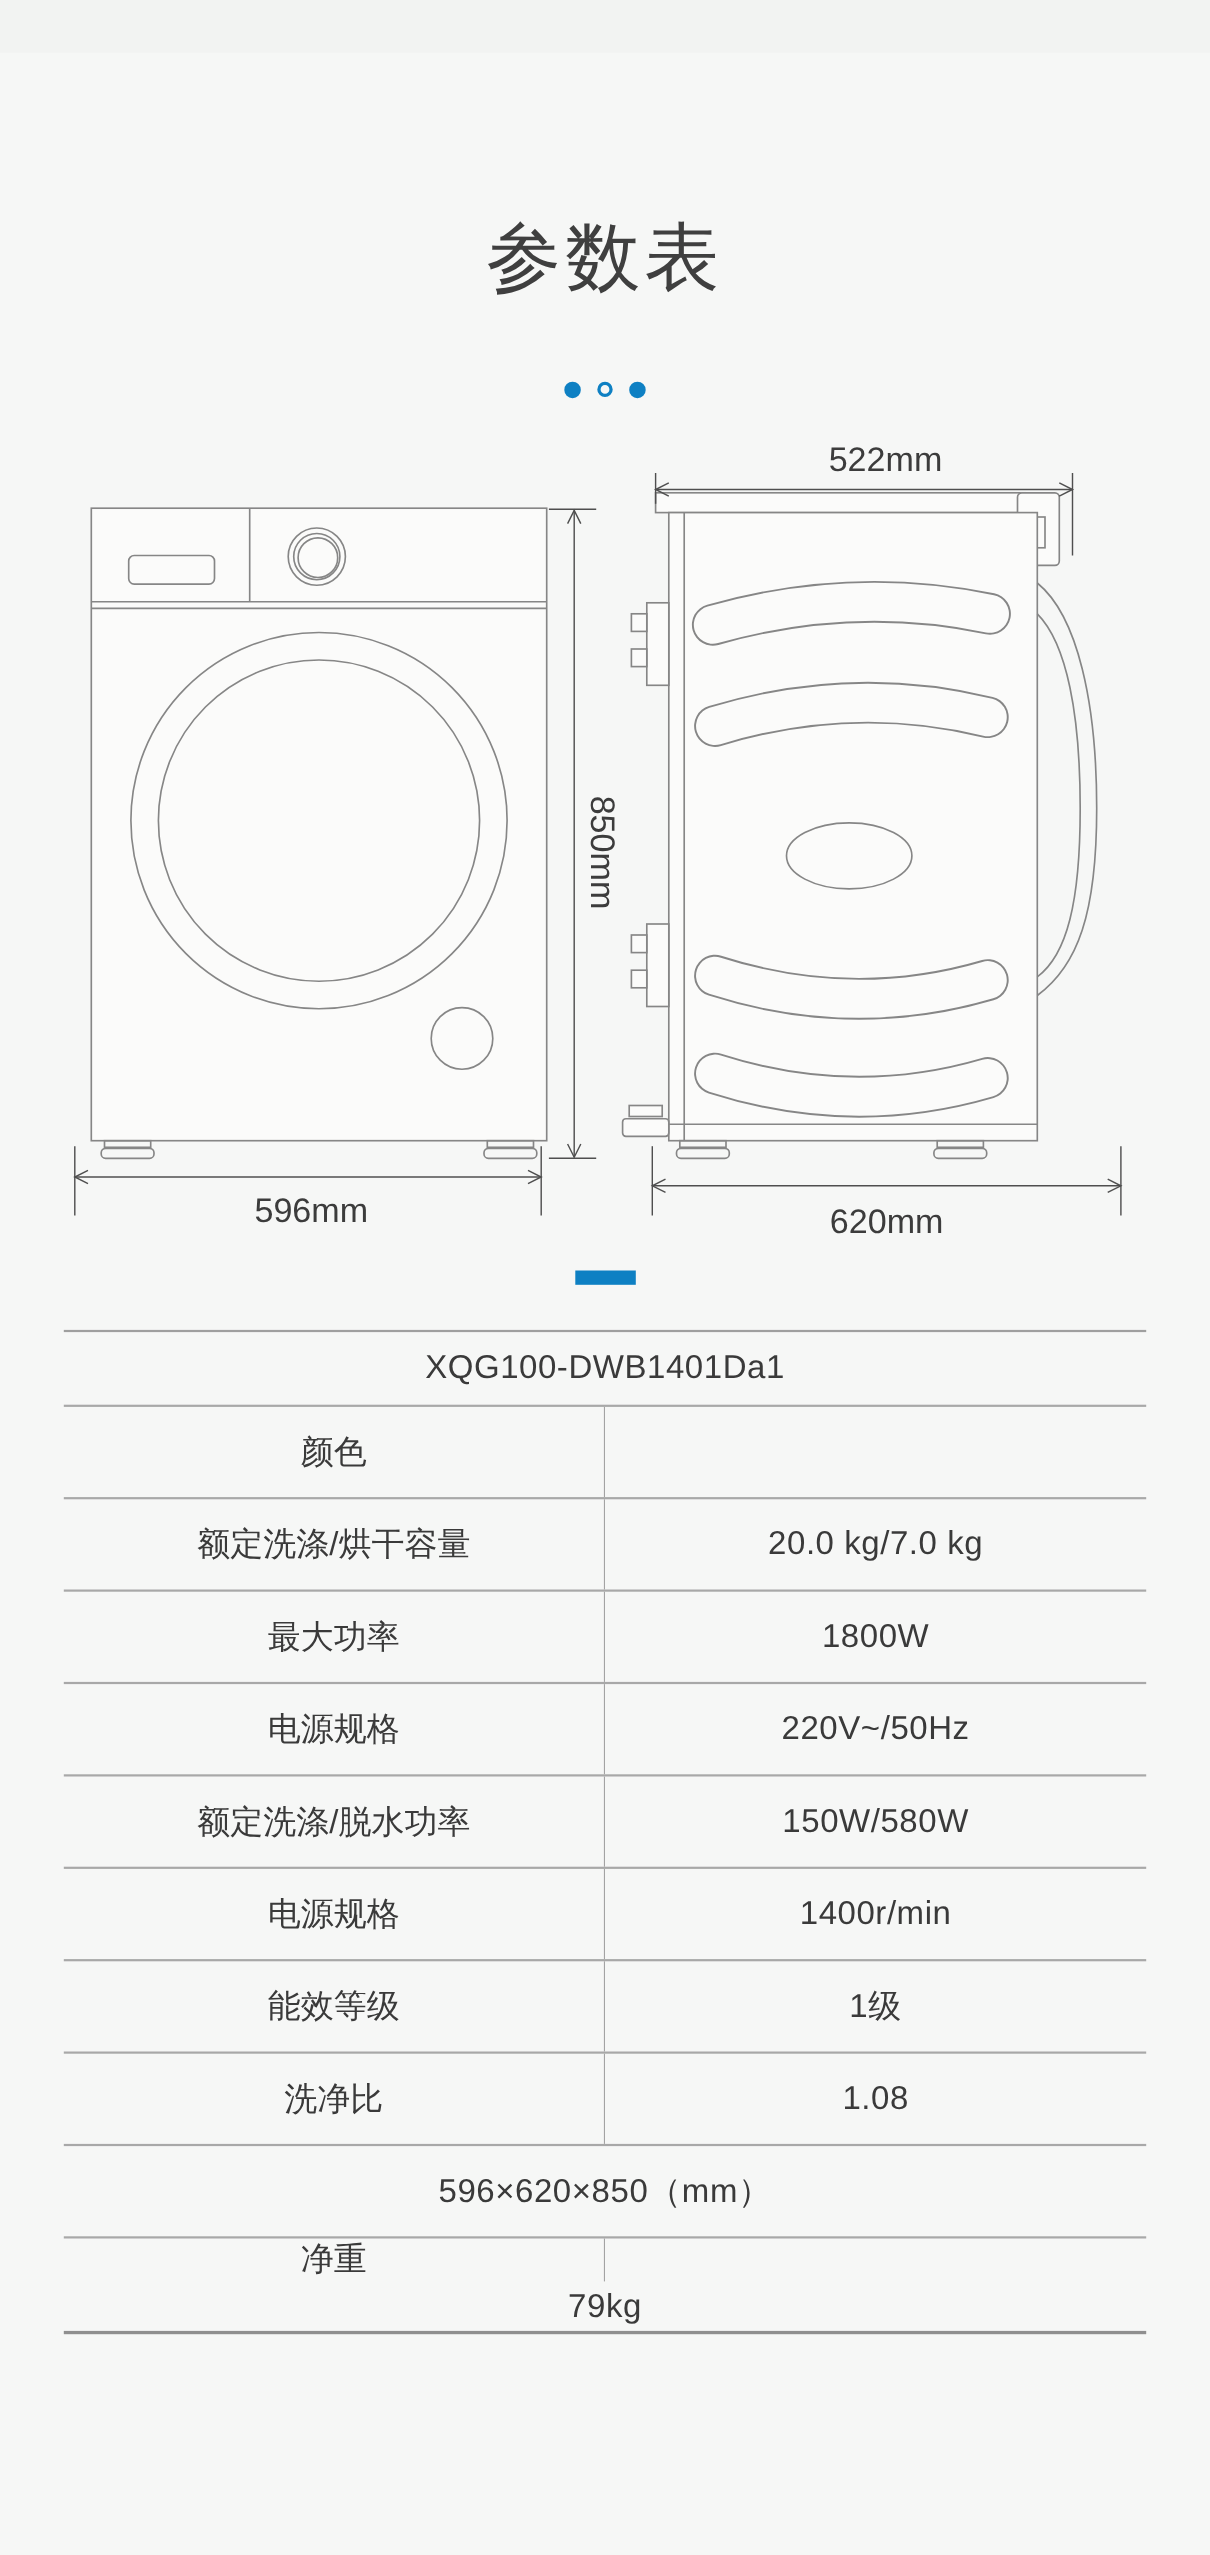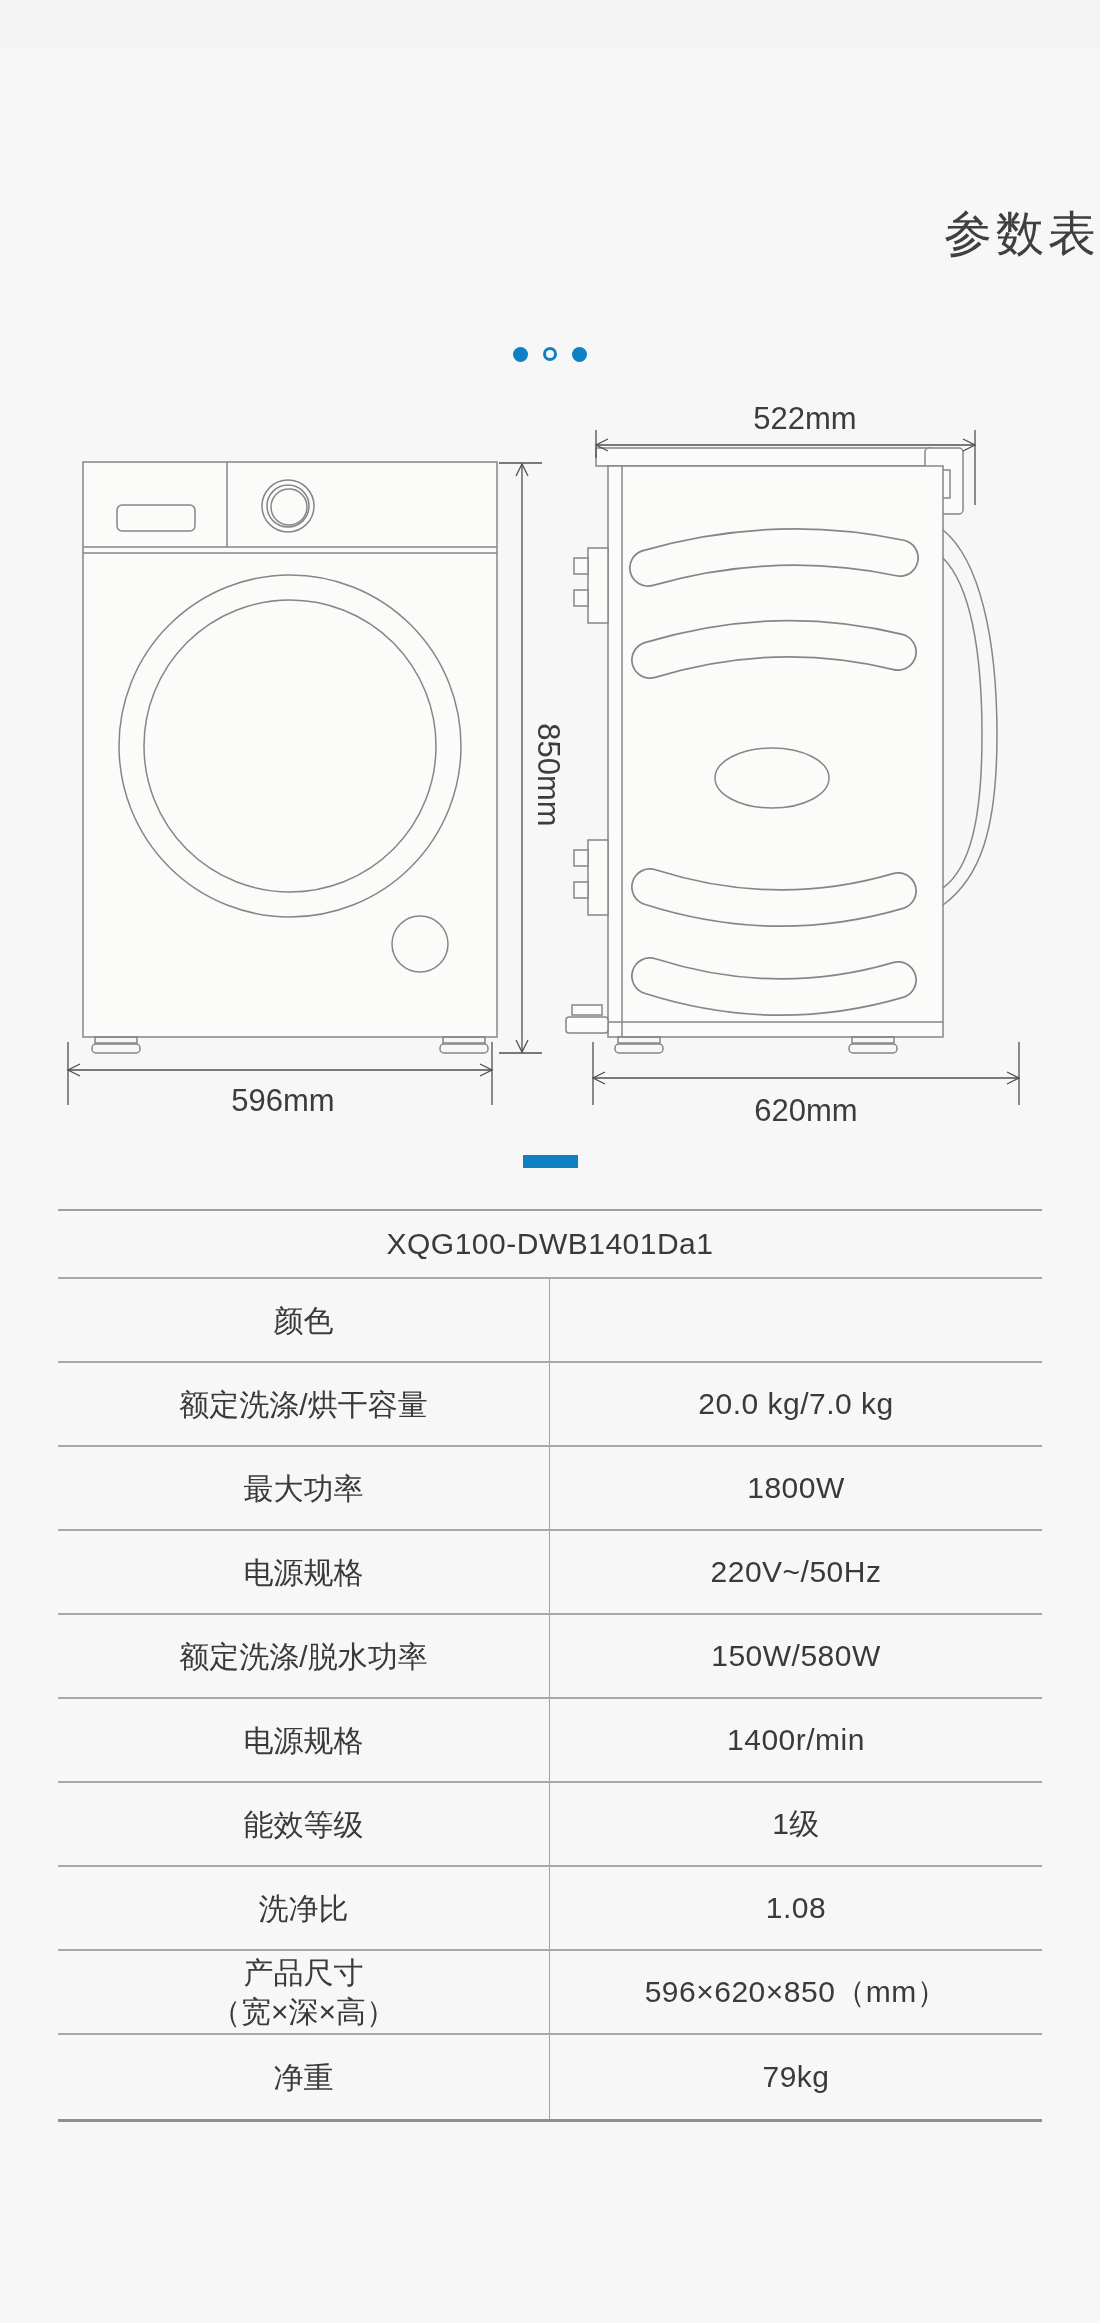--- a/index.html
+++ b/index.html
@@ -5,21 +5,21 @@
   html,body{margin:0;padding:0;}
   body{
     width:1100px;height:2323px;position:relative;overflow:hidden;
     background:#f6f7f6;
     font-family:"Liberation Sans","DejaVu Sans",sans-serif;
     color:#3a3a3a;
   }
   .top-band{position:absolute;left:0;top:0;width:1100px;height:48px;background:#f2f3f2;}
   .page-title{
     position:absolute;left:0;top:194px;width:1100px;height:80px;
-    text-align:right;font-size:48px;line-height:80px;font-weight:400;
+    text-align:center;font-size:68px;line-height:80px;font-weight:400;
     letter-spacing:4px;color:#3f3f3f;
   }
   .dots{
     position:absolute;left:0;top:346px;width:1100px;height:16px;
     display:flex;justify-content:center;align-items:center;gap:15px;
   }
   .dot{width:15px;height:15px;border-radius:50%;box-sizing:border-box;}
   .dot.filled{background:#0e80c3;}
   .dot.hollow{border:3px solid #0e80c3;background:transparent;width:14px;height:14px;}
   .diagram{position:absolute;left:0;top:400px;width:1100px;height:760px;}
@@ -28,21 +28,21 @@
     background:#0e80c3;
   }
   .spec-table{
     position:absolute;left:58px;top:1209px;width:984px;
     border-top:2px solid #9f9f9f;border-bottom:3px solid #8f8f8f;
   }
   .spec-row{
     display:flex;height:84px;border-bottom:2px solid #a8a8a8;box-sizing:border-box;
   }
   .spec-row:nth-of-type(1){height:68px;}
-  .spec-row:last-of-type{border-bottom:none;}
+  .spec-row:last-of-type{border-bottom:none;flex-direction:column;}
   .spec-cell{
     display:flex;align-items:center;justify-content:center;
     font-size:30px;color:#3a3a3a;text-align:center;
   }
   .spec-cell.label{
     width:492px;box-sizing:border-box;border-right:1px solid #a3a3a3;
     white-space:pre-line;line-height:39px;
   }
   .spec-cell.value{flex:1;letter-spacing:0.5px;}
   svg text{
@@ -211,22 +211,20 @@
       <div class="spec-cell label">能效等级</div>
       <div class="spec-cell value">1级</div>
     </div>
 
     <div class="spec-row">
       <div class="spec-cell label">洗净比</div>
       <div class="spec-cell value">1.08</div>
     </div>
 
     <div class="spec-row">
-      <div class="spec-cell label">产品尺寸
-（宽×深×高）</div>
       <div class="spec-cell value">596×620×850（mm）</div>
     </div>
 
     <div class="spec-row">
       <div class="spec-cell label">净重</div>
       <div class="spec-cell value">79kg</div>
     </div>
   </div>
 
 </body></html>

